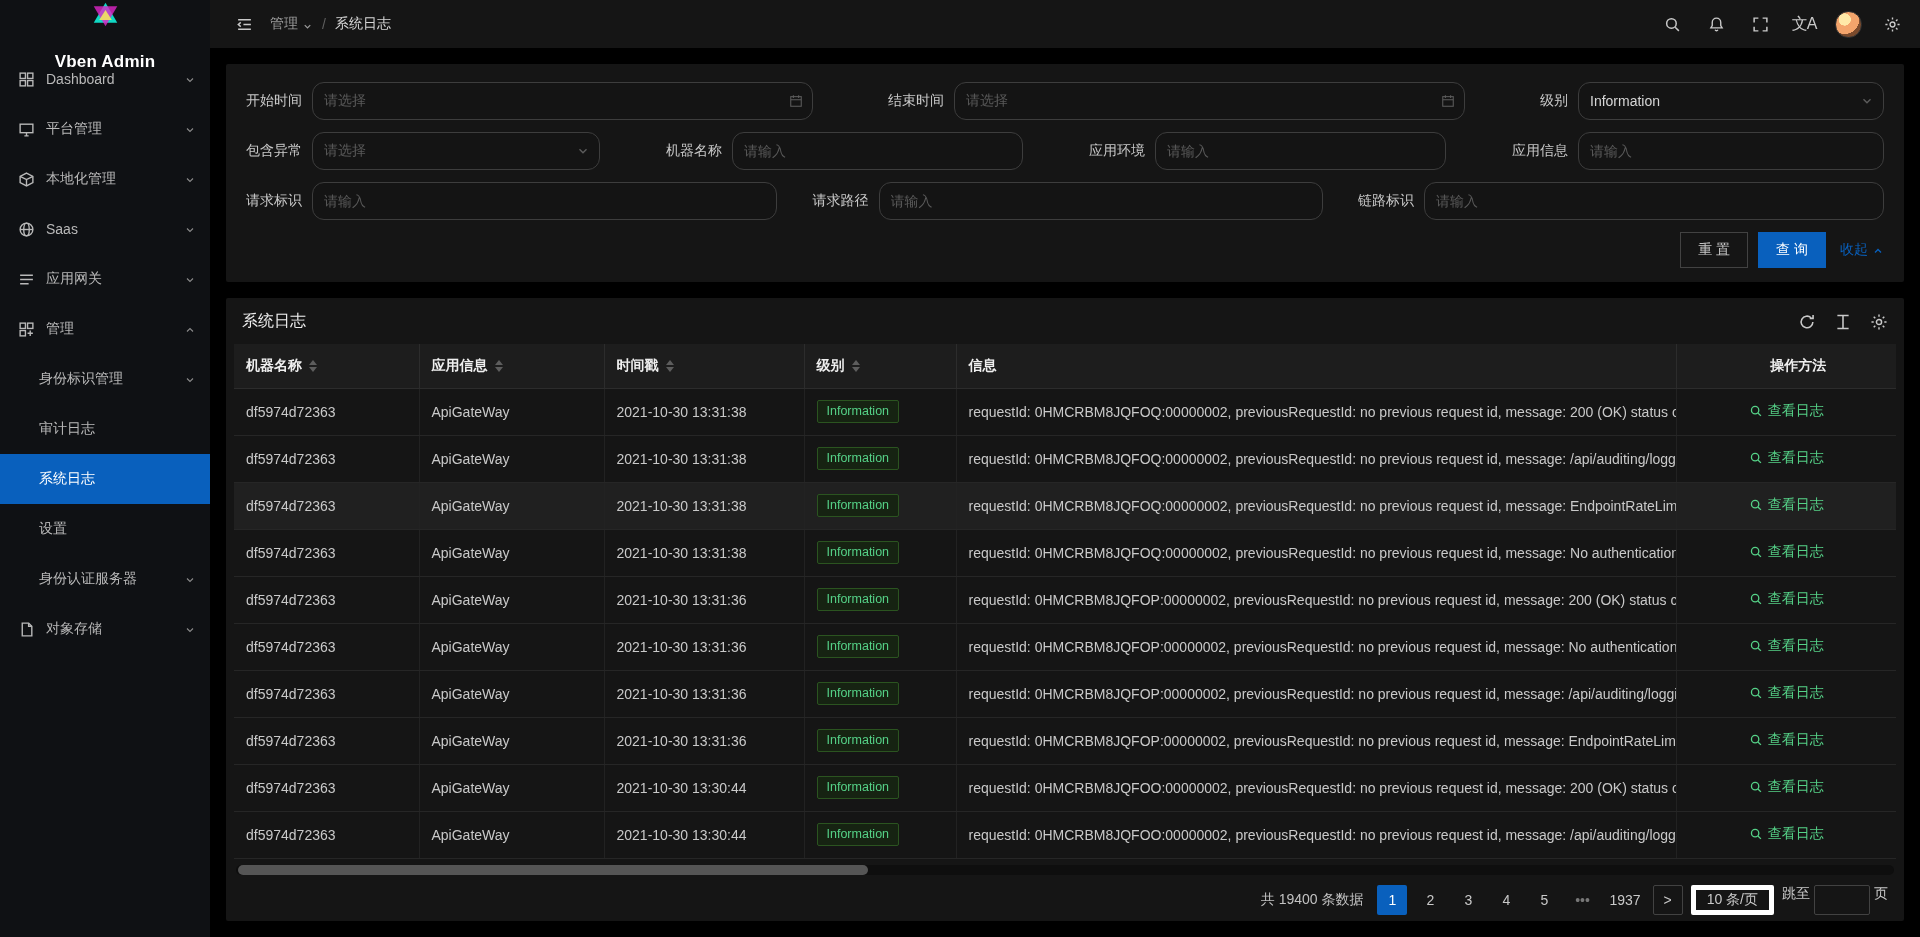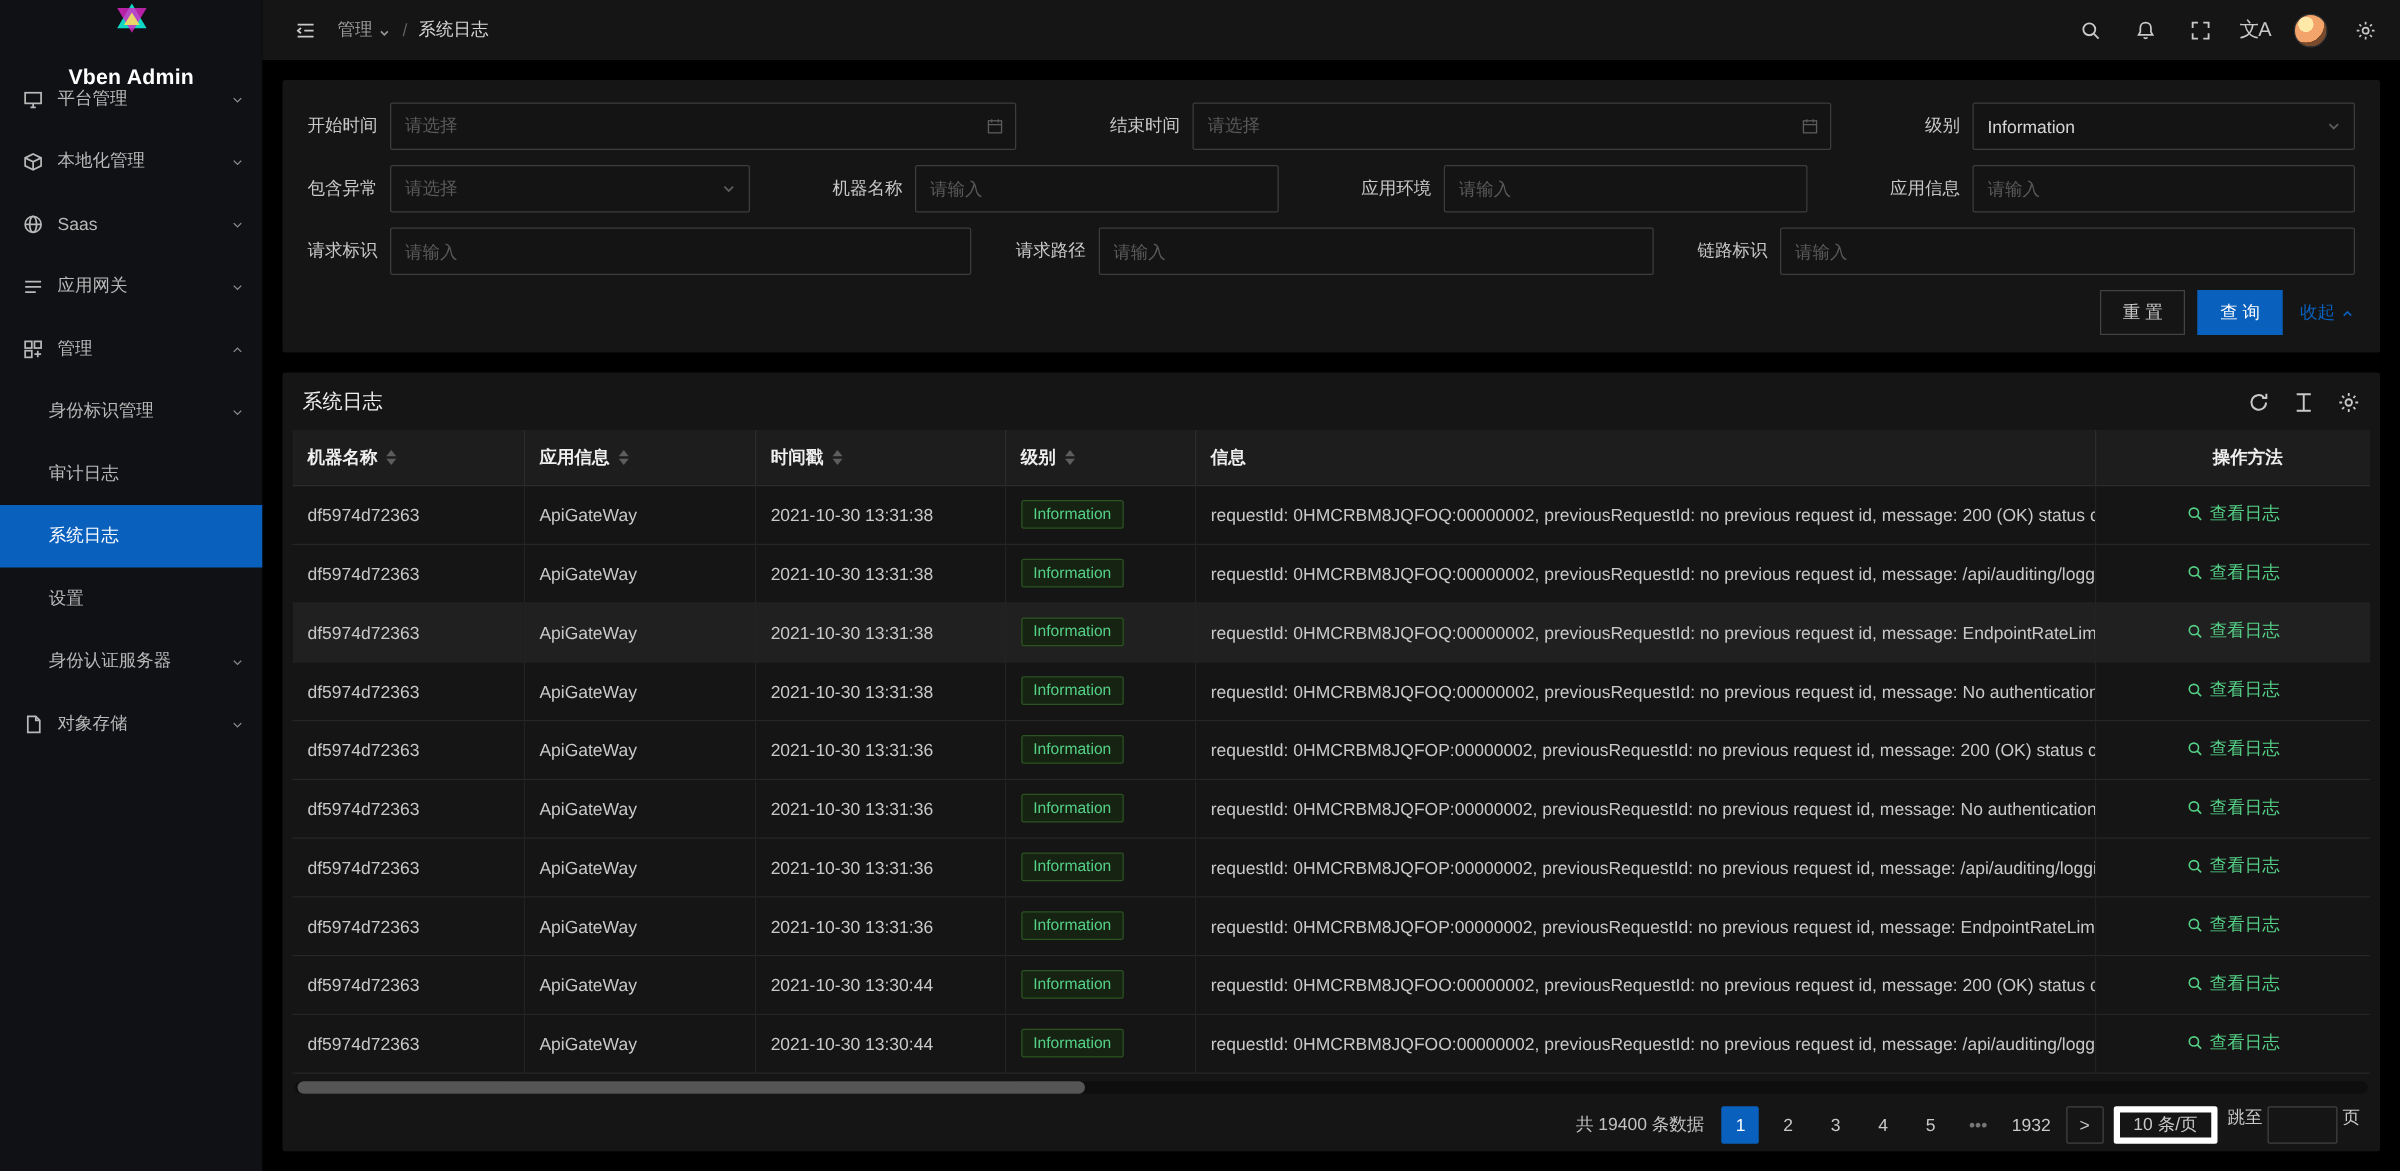--- a/index.html
+++ b/index.html
@@ -38,21 +38,21 @@
 
   
   .content{flex:1;min-height:0;background:#000;padding:16px;display:flex;flex-direction:column;gap:16px;}
   .panel{background:#151515;border-radius:2px;}
 
   
   .filter-panel{padding:18px 20px 14px;flex-shrink:0;}
   .frow{display:flex;align-items:center;justify-content:space-between;margin-bottom:12px;}
   .field{display:flex;align-items:center;}
   .field>label{white-space:nowrap;margin-right:10px;color:#c9c9c9;}
-  .ctl{position:relative;height:38px;background:#141414;border:1px solid #3d3d3d;border-radius:2px;display:flex;align-items:center;padding:0 30px 0 11px;}
+  .ctl{position:relative;height:38px;background:#141414;border:1px solid #3d3d3d;border-radius:12px;display:flex;align-items:center;padding:0 30px 0 11px;}
   .ctl input{background:transparent;border:0;outline:none;color:#c9c9c9;width:100%;font:inherit;}
   .ctl input::placeholder{color:#595959;}
   .ctl .placeholder{color:#595959;overflow:hidden;white-space:nowrap;}
   .ctl .value{color:#d6d6d6;}
   .ctl .suffix{position:absolute;right:9px;width:14px;height:14px;color:#5c5c5c;display:flex;}
   .ctl .suffix svg{width:100%;height:100%;}
   .w501{width:501px;} .w511{width:511px;} .w306{width:306px;}
   .w288{width:288px;} .w291{width:291px;}
   .w465{width:465px;} .w444{width:444px;} .w460{width:460px;}
   .fbuttons{display:flex;justify-content:flex-end;align-items:center;gap:10px;margin-top:2px;}
@@ -110,20 +110,34 @@
         <svg viewBox="0 0 32 32" width="29" height="29">
           <path d="M16 3 L29 25 L3 25 Z" fill="#10d8c4"></path>
           <path d="M16 29 L3 7 L29 7 Z" fill="#e026c9" opacity="0.8"></path>
           <path d="M16 11 L23 22 L9 22 Z" fill="#f1e75e" opacity="0.9"></path>
         </svg>
       </span>
       <span class="logo-text">Vben Admin</span>
     </div>
 
     <nav class="menu">
+      <div class="menu-item">
+        <span class="mi-icon">
+          <svg viewBox="0 0 16 16" fill="none" stroke="currentColor" stroke-width="1.3">
+              <rect x="2" y="2" width="5" height="5"></rect>
+              <rect x="9" y="2" width="5" height="5"></rect>
+              <rect x="2" y="9" width="5" height="5"></rect>
+              <rect x="9" y="9" width="5" height="5"></rect>
+            </svg>
+        </span>
+        <span>Dashboard</span>
+        <span class="chev"><svg viewBox="0 0 16 16" fill="none" stroke="currentColor" stroke-width="1.5">
+              <path d="M4 6l4 4 4-4"></path>
+            </svg></span>
+      </div>
       <div class="menu-item">
         <span class="mi-icon">
           <svg viewBox="0 0 16 16" fill="none" stroke="currentColor" stroke-width="1.3">
               <rect x="2" y="3" width="12" height="8"></rect>
               <path d="M6 14h4M8 11v3"></path>
             </svg>
         </span>
         <span>平台管理</span>
         <span class="chev"><svg viewBox="0 0 16 16" fill="none" stroke="currentColor" stroke-width="1.5">
               <path d="M4 6l4 4 4-4"></path>
@@ -599,21 +613,21 @@
         </div>
 
         <div class="pager">
           <span class="pager-total">共 19400 条数据</span>
           <span class="page-item active">1</span>
           <span class="page-item">2</span>
           <span class="page-item">3</span>
           <span class="page-item">4</span>
           <span class="page-item">5</span>
           <span class="page-item dots">•••</span>
-          <span class="page-item">1932</span>
+          <span class="page-item">1937</span>
           <span class="page-next">&gt;</span>
           <span class="page-size">10 条/页</span>
           <span class="jump-wrap">
             <span>跳至</span>
             <input class="jump-input" style="">
             <span>页</span>
           </span>
         </div>
       </section>
 

